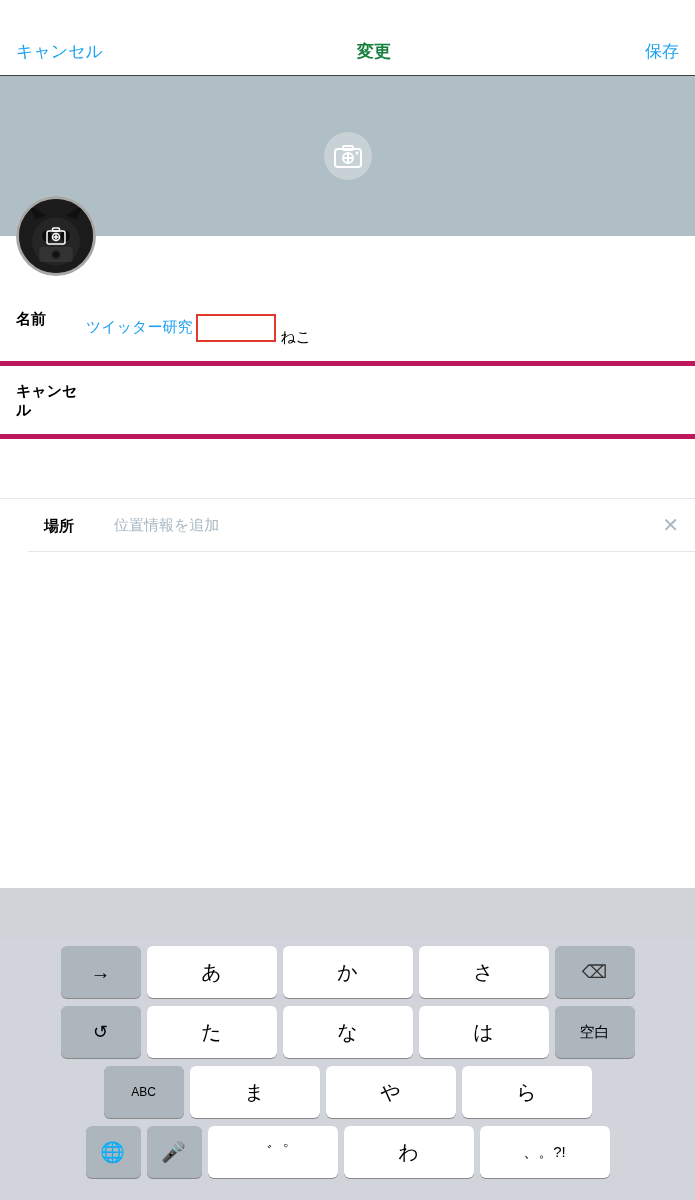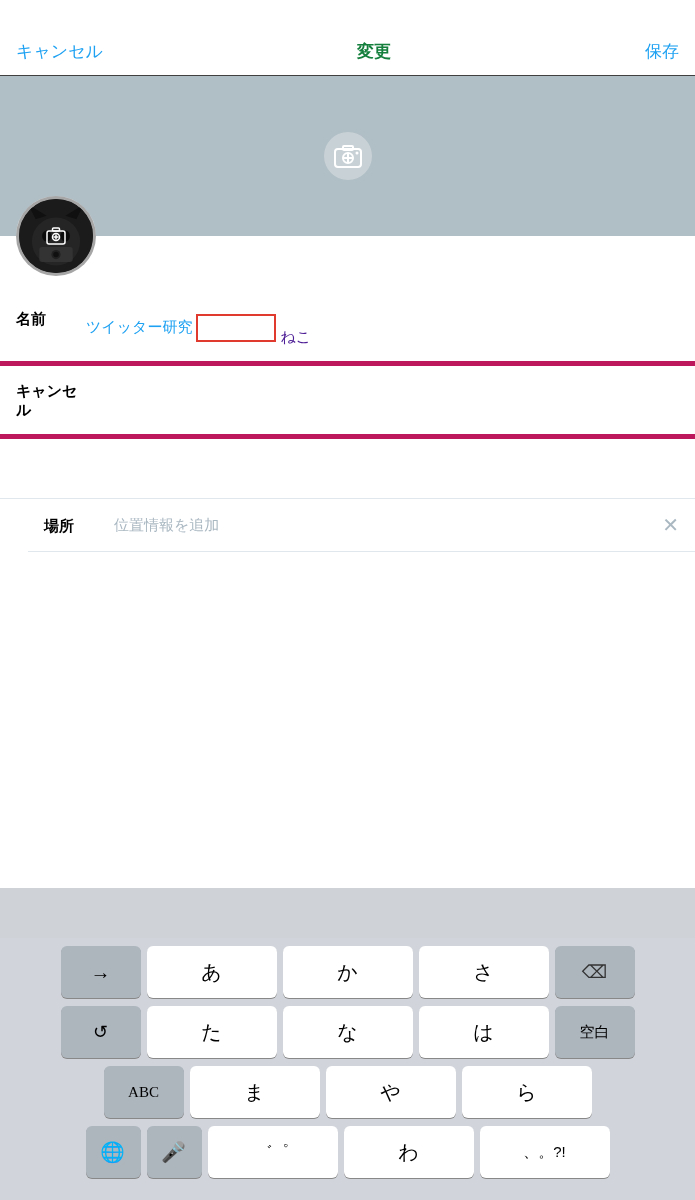--- a/index.html
+++ b/index.html
@@ -128,21 +128,21 @@
       color: #1da1f2;
     }
     .name-input-box {
       display: inline-block;
       width: 80px;
       height: 28px;
       border: 2px solid #e0392e;
       background: #fff;
     }
     .neko-text {
-      color: #4c1d95;
+      color: #000000;
       margin-top: 20px;
     }
     .bio-placeholder {
       color: #aab8c2;
       font-size: 15px;
     }
     .location-row {
       display: flex;
       align-items: center;
       padding: 14px 16px;
@@ -327,21 +327,21 @@
       <div class="key key-normal">
         <span>は</span>
       </div>
       <div class="key key-dark key-narrow">
         <span style="font-size:15px;">空白</span>
       </div>
     </div>
 
     <div class="key-row">
       <div class="key key-dark key-narrow">
-        <span style="font-size:15px;font-family:Liberation Serif, serif;">ABC</span>
+        <span style="font-size:12px;">ABC</span>
       </div>
       <div class="key key-normal">
         <span>ま</span>
       </div>
       <div class="key key-normal">
         <span>や</span>
       </div>
       <div class="key key-normal">
         <span>ら</span>
       </div>

